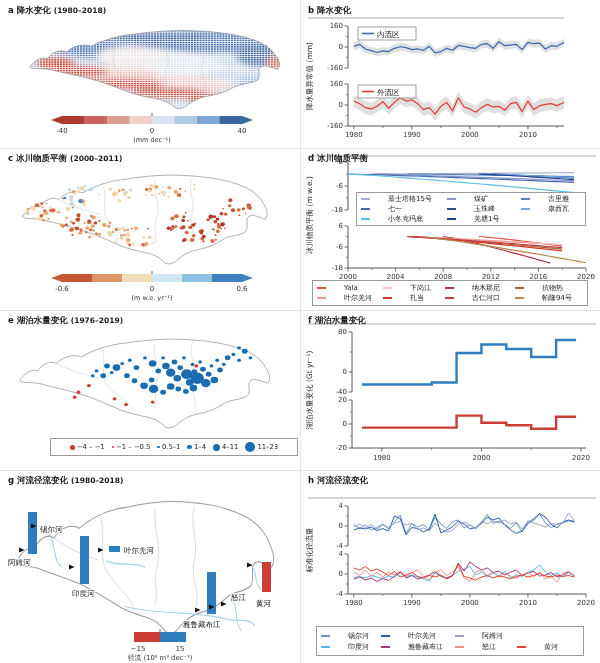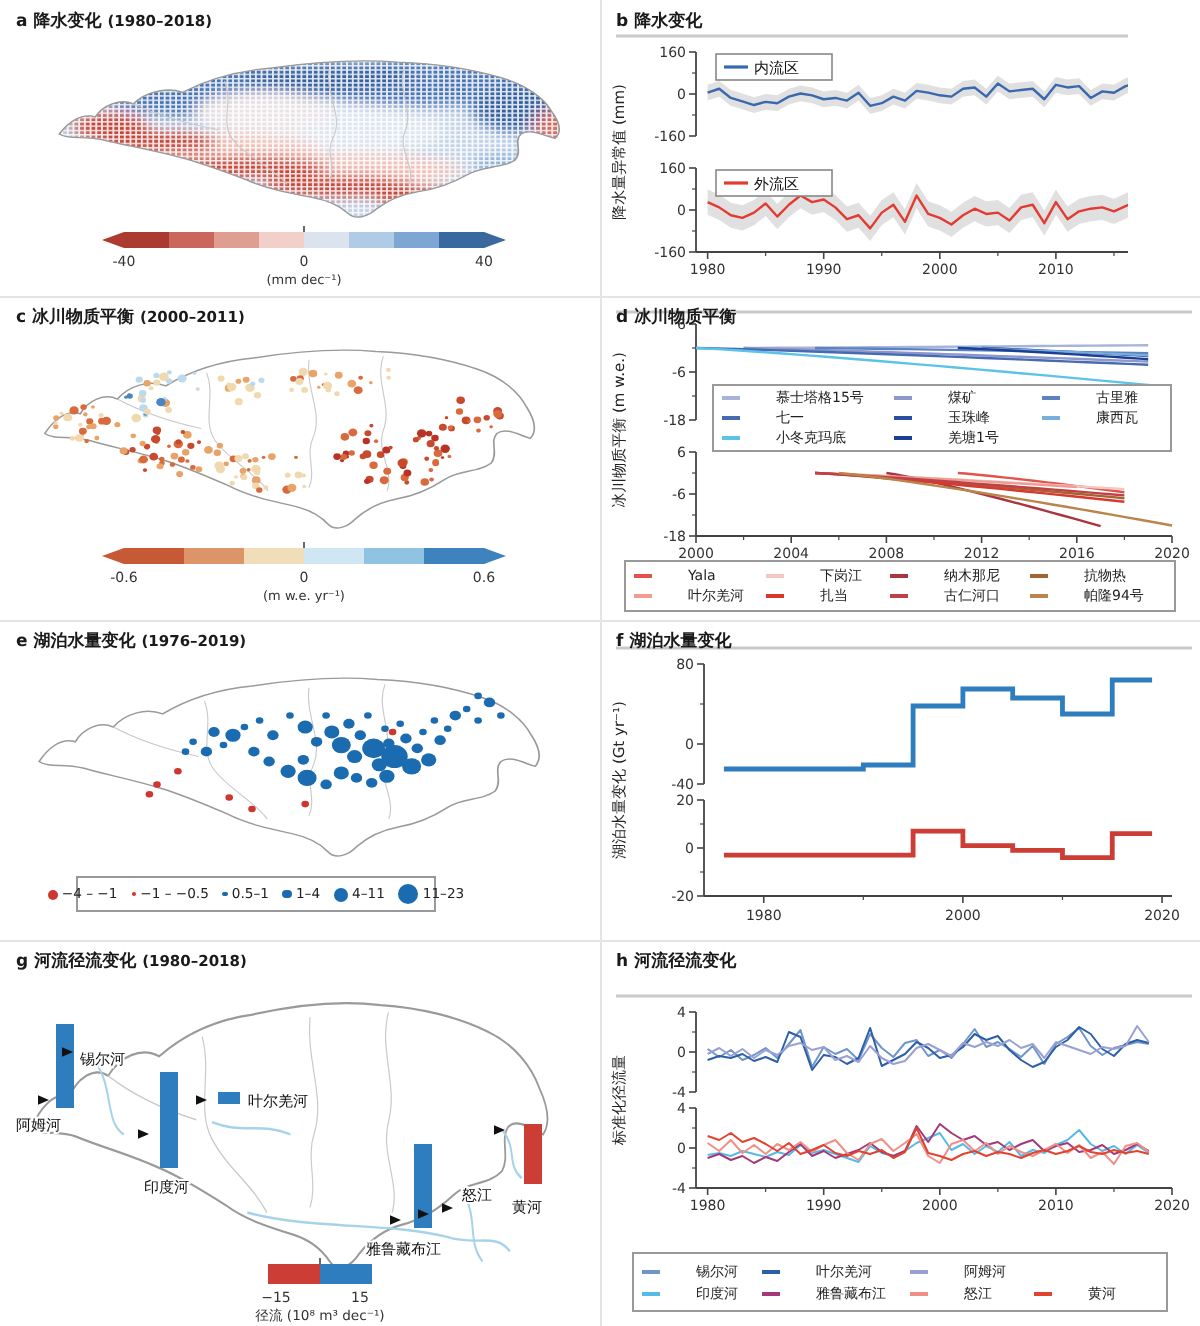--- a/index.html
+++ b/index.html
@@ -593,21 +593,21 @@
           <circle cx="191" cy="66" r="4" fill="#1a6bb0"></circle>
           <circle cx="70" cy="71" r="2" fill="#cf3630"></circle>
           <circle cx="66" cy="77" r="2" fill="#cf3630"></circle>
           <circle cx="81" cy="63" r="2" fill="#cf3630"></circle>
           <circle cx="108" cy="79" r="2" fill="#cf3630"></circle>
           <circle cx="148" cy="83" r="2" fill="#cf3630"></circle>
           <circle cx="194" cy="39" r="2" fill="#cf3630"></circle>
           <circle cx="120" cy="86" r="2" fill="#cf3630"></circle>
         </g>
       </svg>
-  <div class="elegend" style="left: 38px; top: 128px; width: 180px;">
+  <div class="elegend" style="left: 50px; top: 128px; width: 248px;">
         <div class="elgrow">
           <span class="elgitem">
             <span class="edot" style="width: 5px; height: 5px; background: rgb(207, 54, 48);"></span>
             <span>−4 – −1</span>
           </span>
           <span class="elgitem">
             <span class="edot" style="width: 2.5px; height: 2.5px; background: rgb(207, 54, 48);"></span>
             <span>−1 – −0.5</span>
           </span>
           <span class="elgitem">

